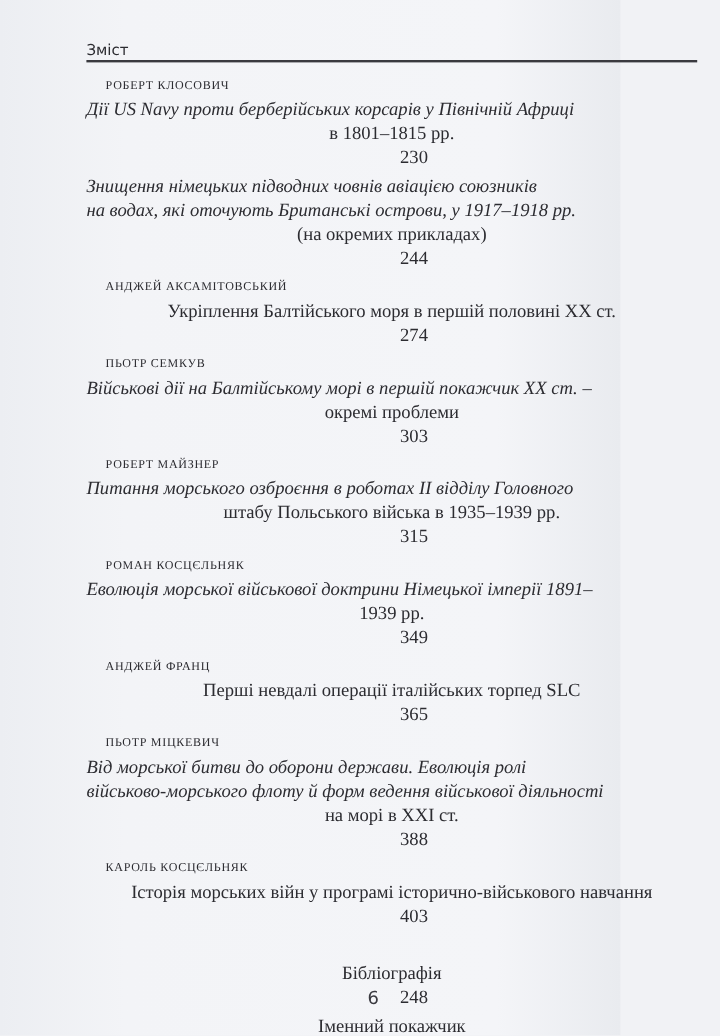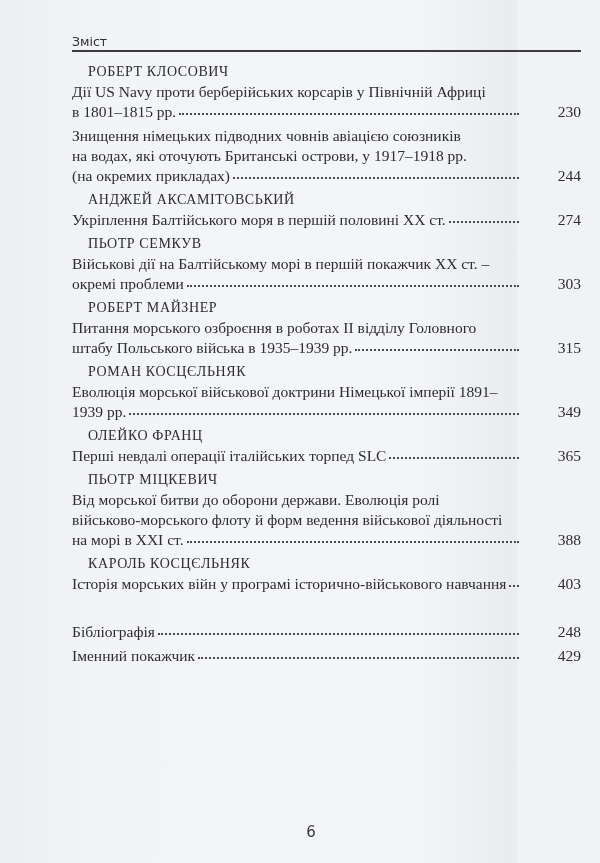--- a/index.html
+++ b/index.html
@@ -41,39 +41,41 @@
     .toc {
       position: absolute;
       left: 72px;
       top: 62px;
       width: 509px;
     }
     .entry {
       margin-bottom: 4px;
     }
     .author {
-      font-size: 14px;
+      font-size: 10px;
       letter-spacing: 0.6px;
       padding-left: 16px;
       line-height: 20px;
       color: #2c2c31;
     }
     .title-line {
       font-size: 15.5px;
       line-height: 20px;
       white-space: nowrap;
       color: #2c2c31;
+      font-style: italic;
     }
     .last-line {
       display: flex;
-      align-items: flex-start;
+      align-items: center;
       font-size: 15.5px;
       line-height: 20px;
       white-space: nowrap;
       color: #2c2c31;
+      flex-direction: column;
     }
     .last-line .dots {
       flex: 1;
       overflow: hidden;
       margin: 0 1px;
       position: relative;
       height: 14px;
     }
     .last-line .dots::before {
       content: "";
@@ -166,21 +168,21 @@
       <div class="author">РОМАН КОСЦЄЛЬНЯК</div>
       <div class="title-line">Еволюція морської військової доктрини Німецької імперії 1891–</div>
       <div class="last-line">
         <span>1939 рр.</span>
         <span class="dots"></span>
         <span class="page-num">349</span>
       </div>
     </div>
 
     <div class="entry">
-      <div class="author">ОЛЕЙКО ФРАНЦ</div>
+      <div class="author">АНДЖЕЙ ФРАНЦ</div>
       <div class="last-line">
         <span>Перші невдалі операції італійських торпед SLC</span>
         <span class="dots"></span>
         <span class="page-num">365</span>
       </div>
     </div>
 
     <div class="entry">
       <div class="author">ПЬОТР МІЦКЕВИЧ</div>
       <div class="title-line">Від морської битви до оборони держави. Еволюція ролі</div>

